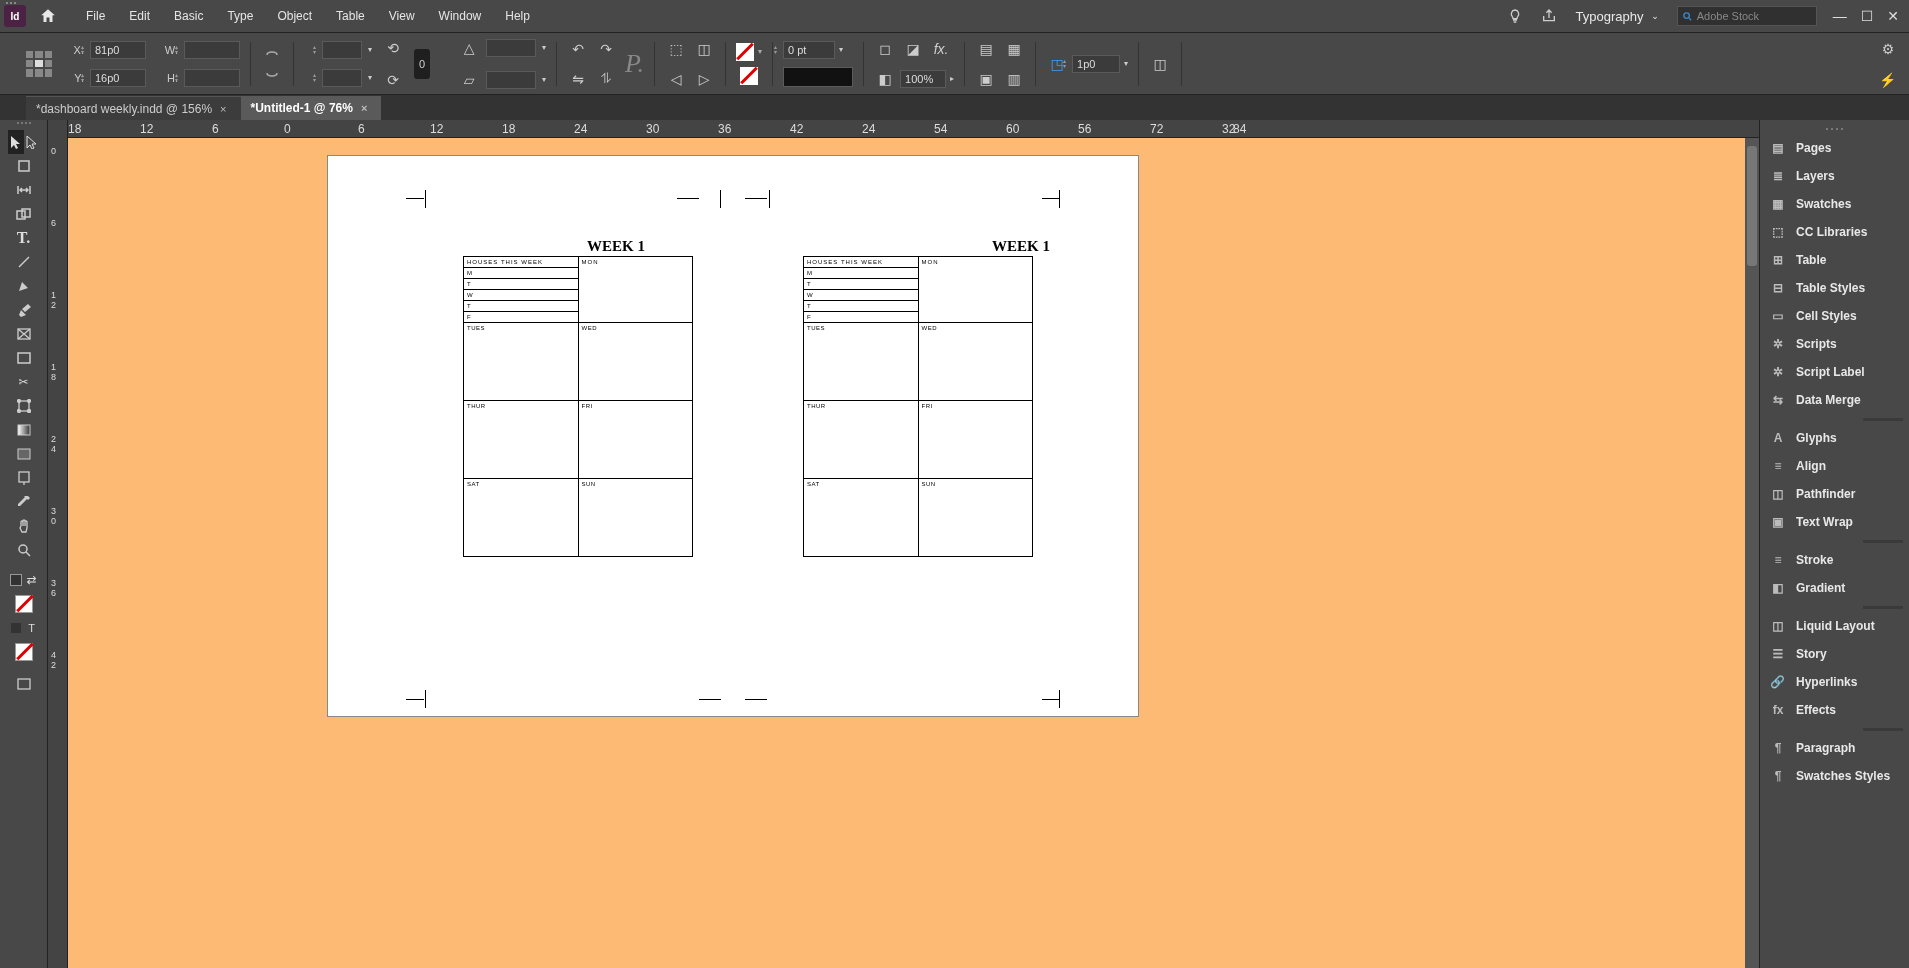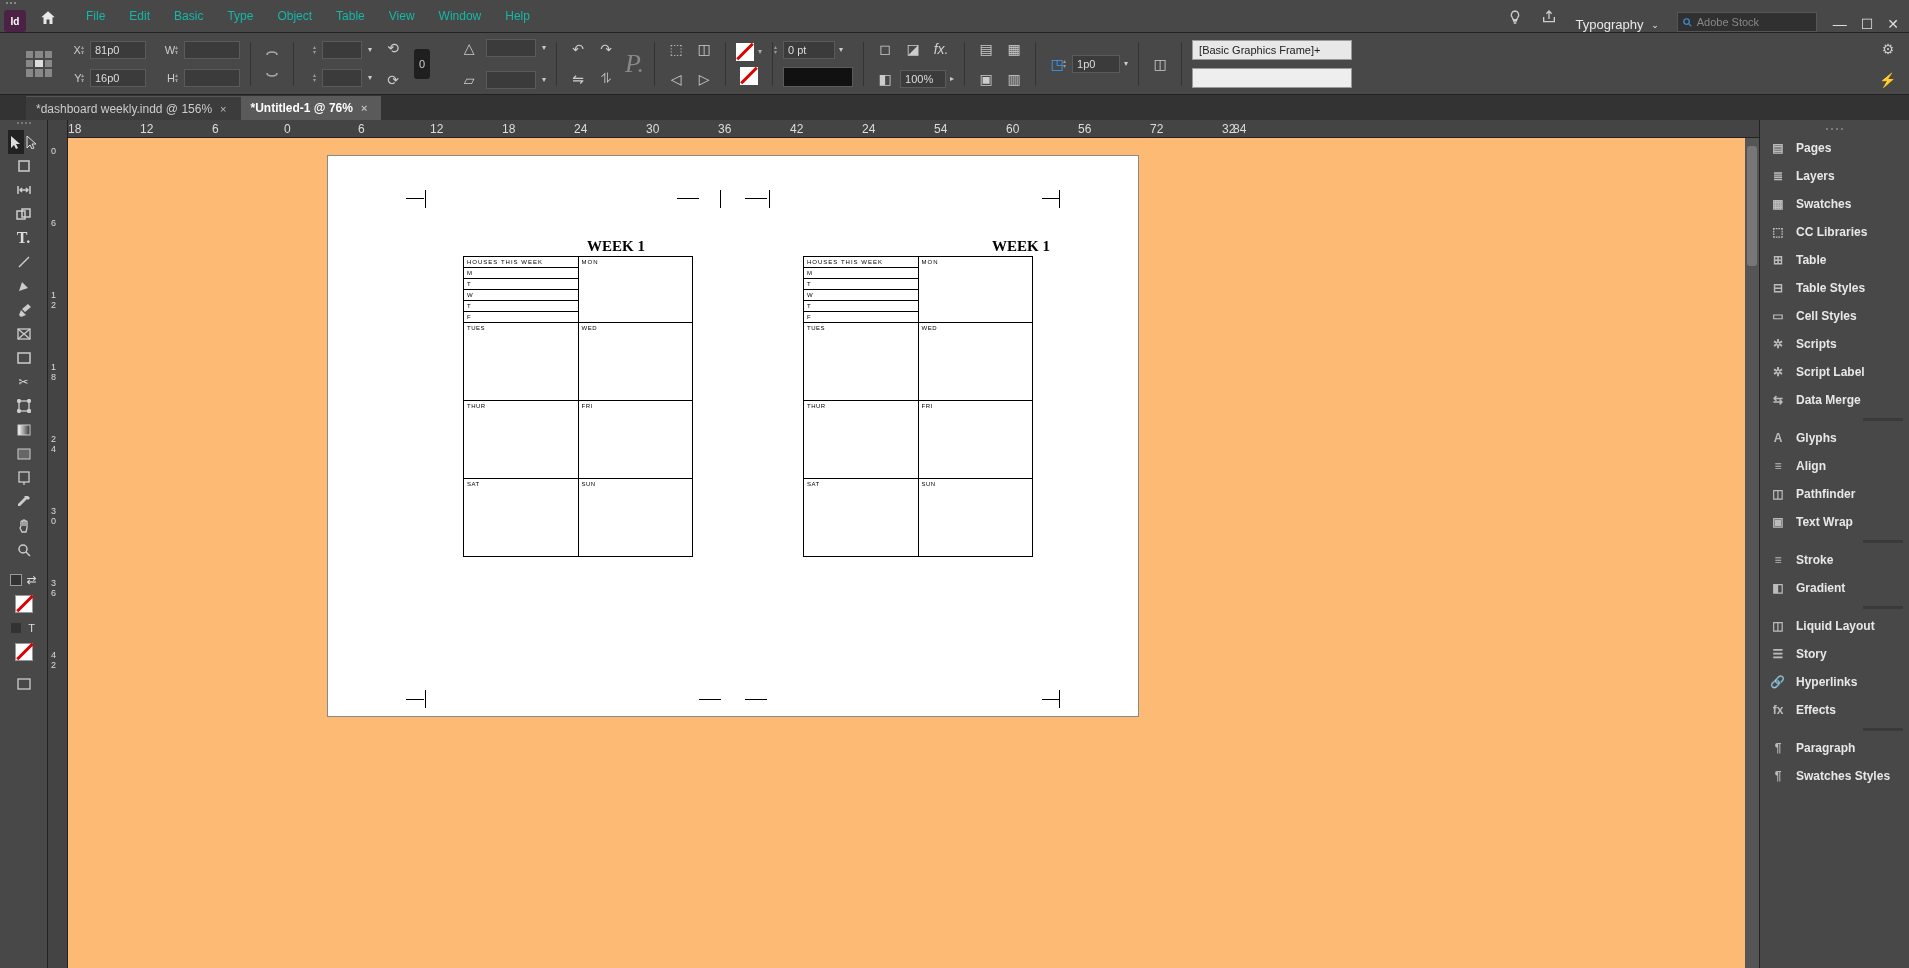--- a/index.html
+++ b/index.html
@@ -1,23 +1,23 @@
 <!DOCTYPE html>
 <html><head>
 <meta charset="utf-8">
 <style>
 * { margin:0; padding:0; box-sizing:border-box; font-family:"Segoe UI",Arial,sans-serif; }
 html,body { width:100%; height:100%; background:#333; color:#ccc; overflow:hidden; font-size:12px; }
 .app { width:1909px; height:968px; background:#2f2f2f; display:flex; flex-direction:column; }
 
 
-.menubar { height:32px; background:#484848; display:flex; align-items:flex-end; padding:0 4px; }
+.menubar { height:32px; background:#484848; display:flex; align-items:center; padding:0 4px; }
 .menubar .id-logo { width:22px; height:22px; background:#4b2244; color:#fff; font-weight:bold; font-size:10px; display:flex; align-items:center; justify-content:center; border-radius:3px; margin-right:8px; }
 .menubar .home-icon { width:28px; height:28px; display:flex; align-items:center; justify-content:center; margin-right:12px; }
-.menu-item { padding:0 12px; height:32px; display:flex; align-items:center; color:#14b8a6; font-size:12px; }
+.menu-item { padding:0 12px; height:32px; display:flex; align-items:center; color:#e5e5e5; font-size:12px; }
 .menubar .spacer { flex:1; }
 .menubar .right-item { width:30px; height:30px; display:flex; align-items:center; justify-content:center; margin:0 2px; }
 .ws-switch { display:flex; align-items:center; padding:0 10px; color:#e8e8e8; font-size:13px; }
 .stock-search { width:140px; height:20px; background:#303030; border:1px solid #555; display:flex; align-items:center; padding:0 4px; color:#888; font-size:11px; margin:0 8px; }
 .win-btns { display:flex; gap:14px; margin-left:8px; margin-right:6px; }
 .win-btns span { color:#ddd; font-size:14px; }
 
 
 .controlbar { height:62px; background:#484848; border-top:1px solid #222; display:flex; align-items:center; padding:0 8px; position:relative; }
 .xy-block { margin-left:18px; display:flex; flex-direction:column; gap:10px; font-size:11px; color:#ccc; }
@@ -301,26 +301,20 @@
       <span class="ctl-icon" style="color:#3aa0ff">◳</span>
       <div class="numbox" style="width:48px">
           <span class="spin">▴<br>▾</span>
           <span>1p0</span>
         </div>
         <span style="font-size:8px">▾</span>
     </div>
     <div class="cb-sep"></div>
     <span class="ctl-icon">◫</span>
     <div class="cb-sep"></div>
-    <div style="display:flex;flex-direction:column;gap:8px">
-      <div class="style-sel">
-          <span>[Basic Graphics Frame]+</span>
-        </div>
-      <div class="style-sel" style="background:#eee"></div>
-    </div>
     <div style="flex:1"></div>
     <div class="far-right">
       <span class="ctl-icon">⚙</span>
       <span class="ctl-icon">⚡</span>
     </div>
   </div>
 
   <div class="doctabs">
     <div style="position:absolute;left:6px;top:2px;display:flex;gap:2px">
         <span style="width:2px;height:2px;background:#888"></span>

